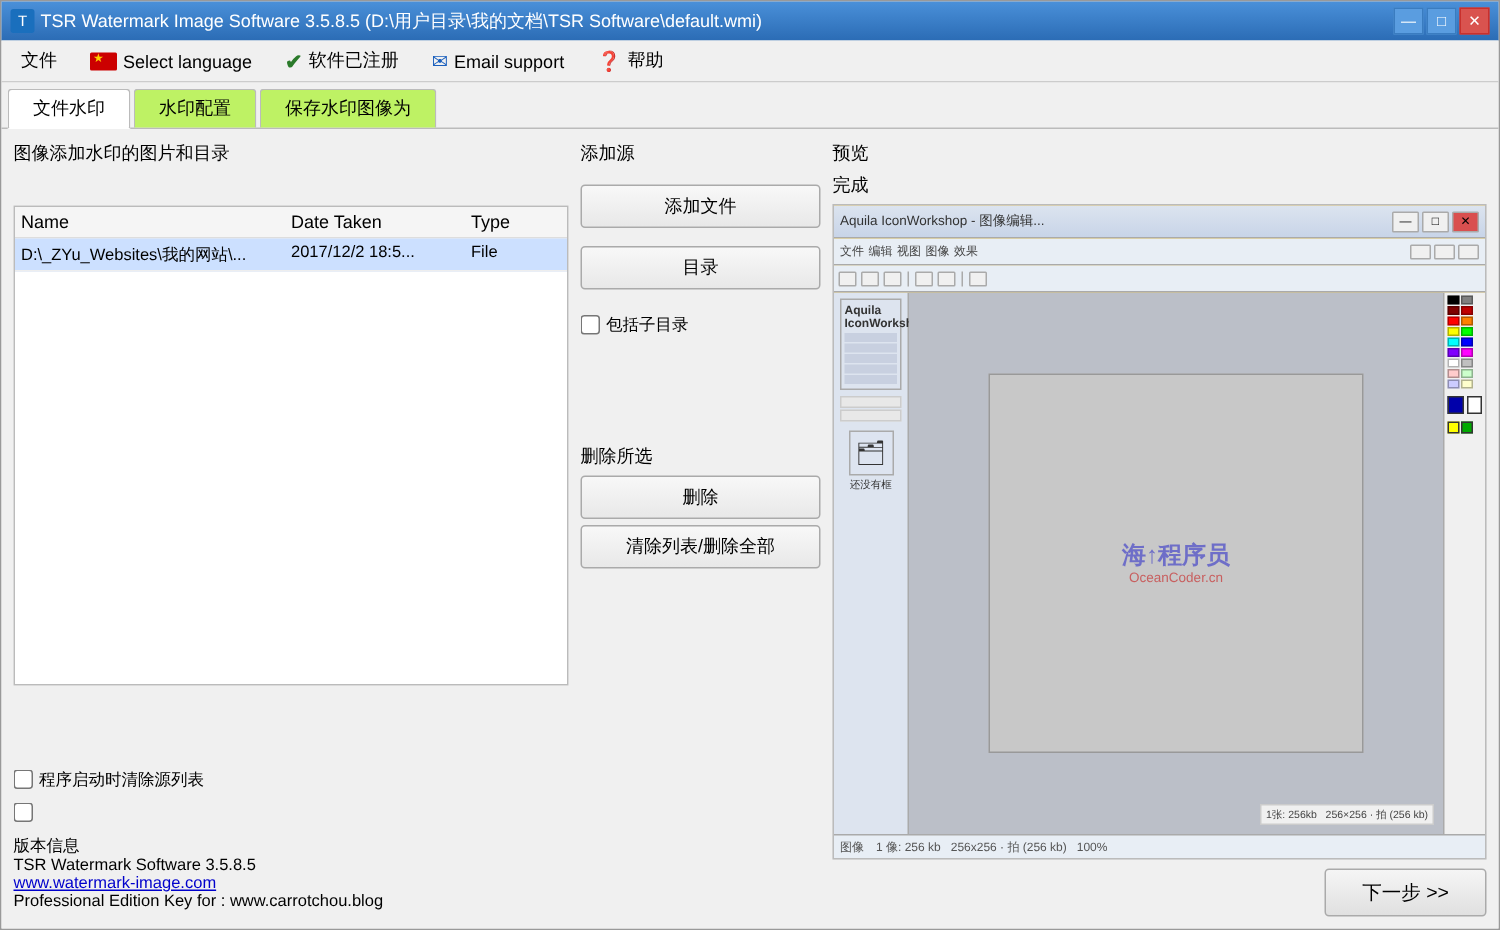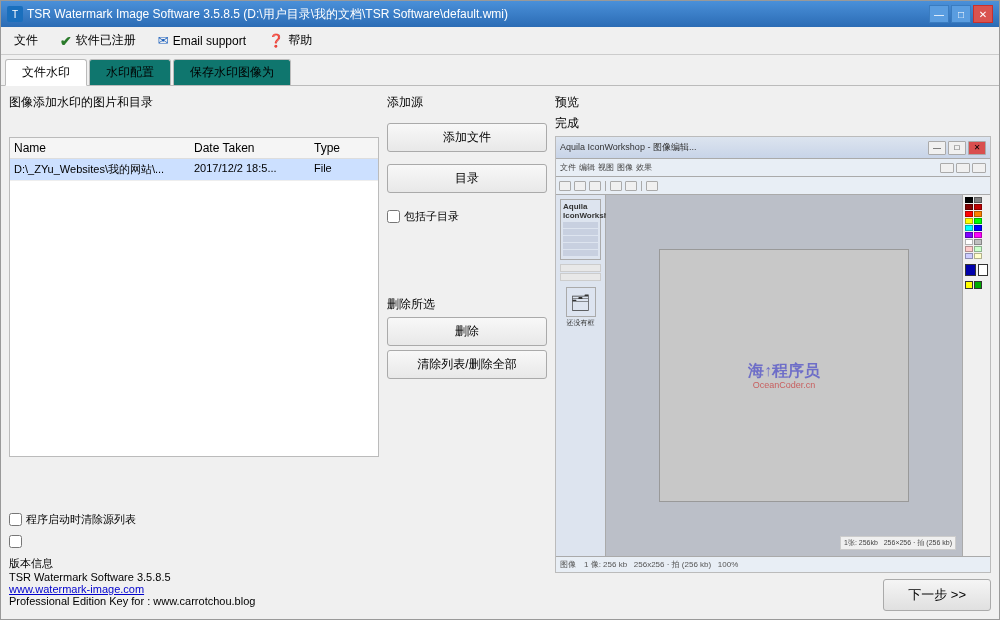--- a/index.html
+++ b/index.html
@@ -112,21 +112,21 @@
     .tab-bar {
       display: flex;
       padding: 4px 4px 0;
       background: #f0f0f0;
       border-bottom: 1px solid #bbb;
     }
     .tab {
       padding: 4px 16px;
       border: 1px solid #bbb;
       border-bottom: none;
-      background: #0f766e;
+      background: #bef264;
       cursor: pointer;
       border-radius: 3px 3px 0 0;
       margin-right: 2px;
       font-size: 12px;
     }
     .tab.active {
       background: #ffffff;
       border-bottom: 1px solid #fff;
       margin-bottom: -1px;
       z-index: 1;
@@ -339,20 +339,24 @@
     <div class="title-buttons">
       <button class="title-btn">—</button>
       <button class="title-btn">□</button>
       <button class="title-btn close">✕</button>
     </div>
   </div>
 
   <div class="menu-bar">
     <div class="menu-item">
       <span>文件</span>
+    </div>
+    <div class="menu-item">
+      <span class="menu-icon-flag"></span>
+      <span>Select language</span>
     </div>
     <div class="menu-item">
       <span class="menu-icon-check">✔</span>
       <span>软件已注册</span>
     </div>
     <div class="menu-item">
       <span class="menu-icon-email">✉</span>
       <span>Email support</span>
     </div>
     <div class="menu-item">

